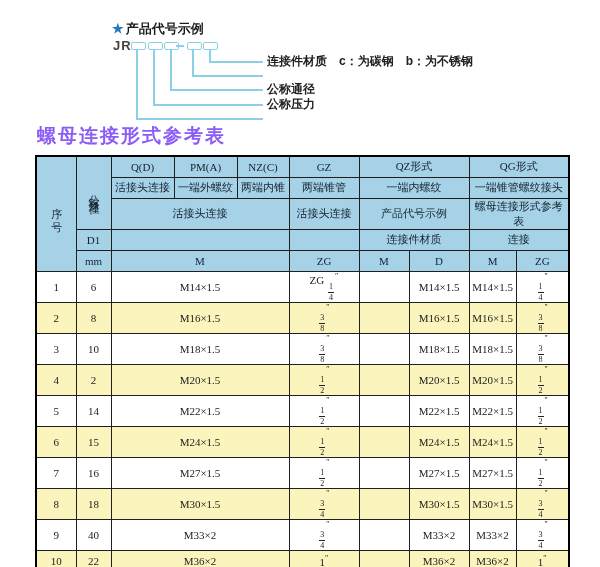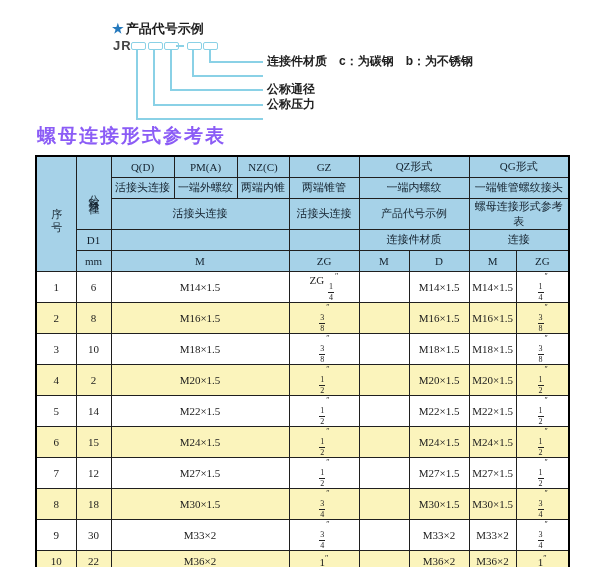--- a/index.html
+++ b/index.html
@@ -224,21 +224,21 @@
           <td></td>
           <td>M24×1.5</td>
           <td>M24×1.5</td>
           <td><span class="frac">
               <span class="fn">1</span>
               <span class="fd">2</span>
             </span><span class="pr">″</span></td>
         </tr>
         <tr>
           <td>7</td>
-          <td>12</td>
+          <td>16</td>
           <td colspan="3">M27×1.5</td>
           <td><span class="frac">
               <span class="fn">1</span>
               <span class="fd">2</span>
             </span><span class="pr">″</span></td>
           <td></td>
           <td>M27×1.5</td>
           <td>M27×1.5</td>
           <td><span class="frac">
               <span class="fn">1</span>
@@ -256,21 +256,21 @@
           <td></td>
           <td>M30×1.5</td>
           <td>M30×1.5</td>
           <td><span class="frac">
               <span class="fn">3</span>
               <span class="fd">4</span>
             </span><span class="pr">″</span></td>
         </tr>
         <tr>
           <td>9</td>
-          <td>30</td>
+          <td>40</td>
           <td colspan="3">M33×2</td>
           <td><span class="frac">
               <span class="fn">3</span>
               <span class="fd">4</span>
             </span><span class="pr">″</span></td>
           <td></td>
           <td>M33×2</td>
           <td>M33×2</td>
           <td><span class="frac">
               <span class="fn">3</span>

